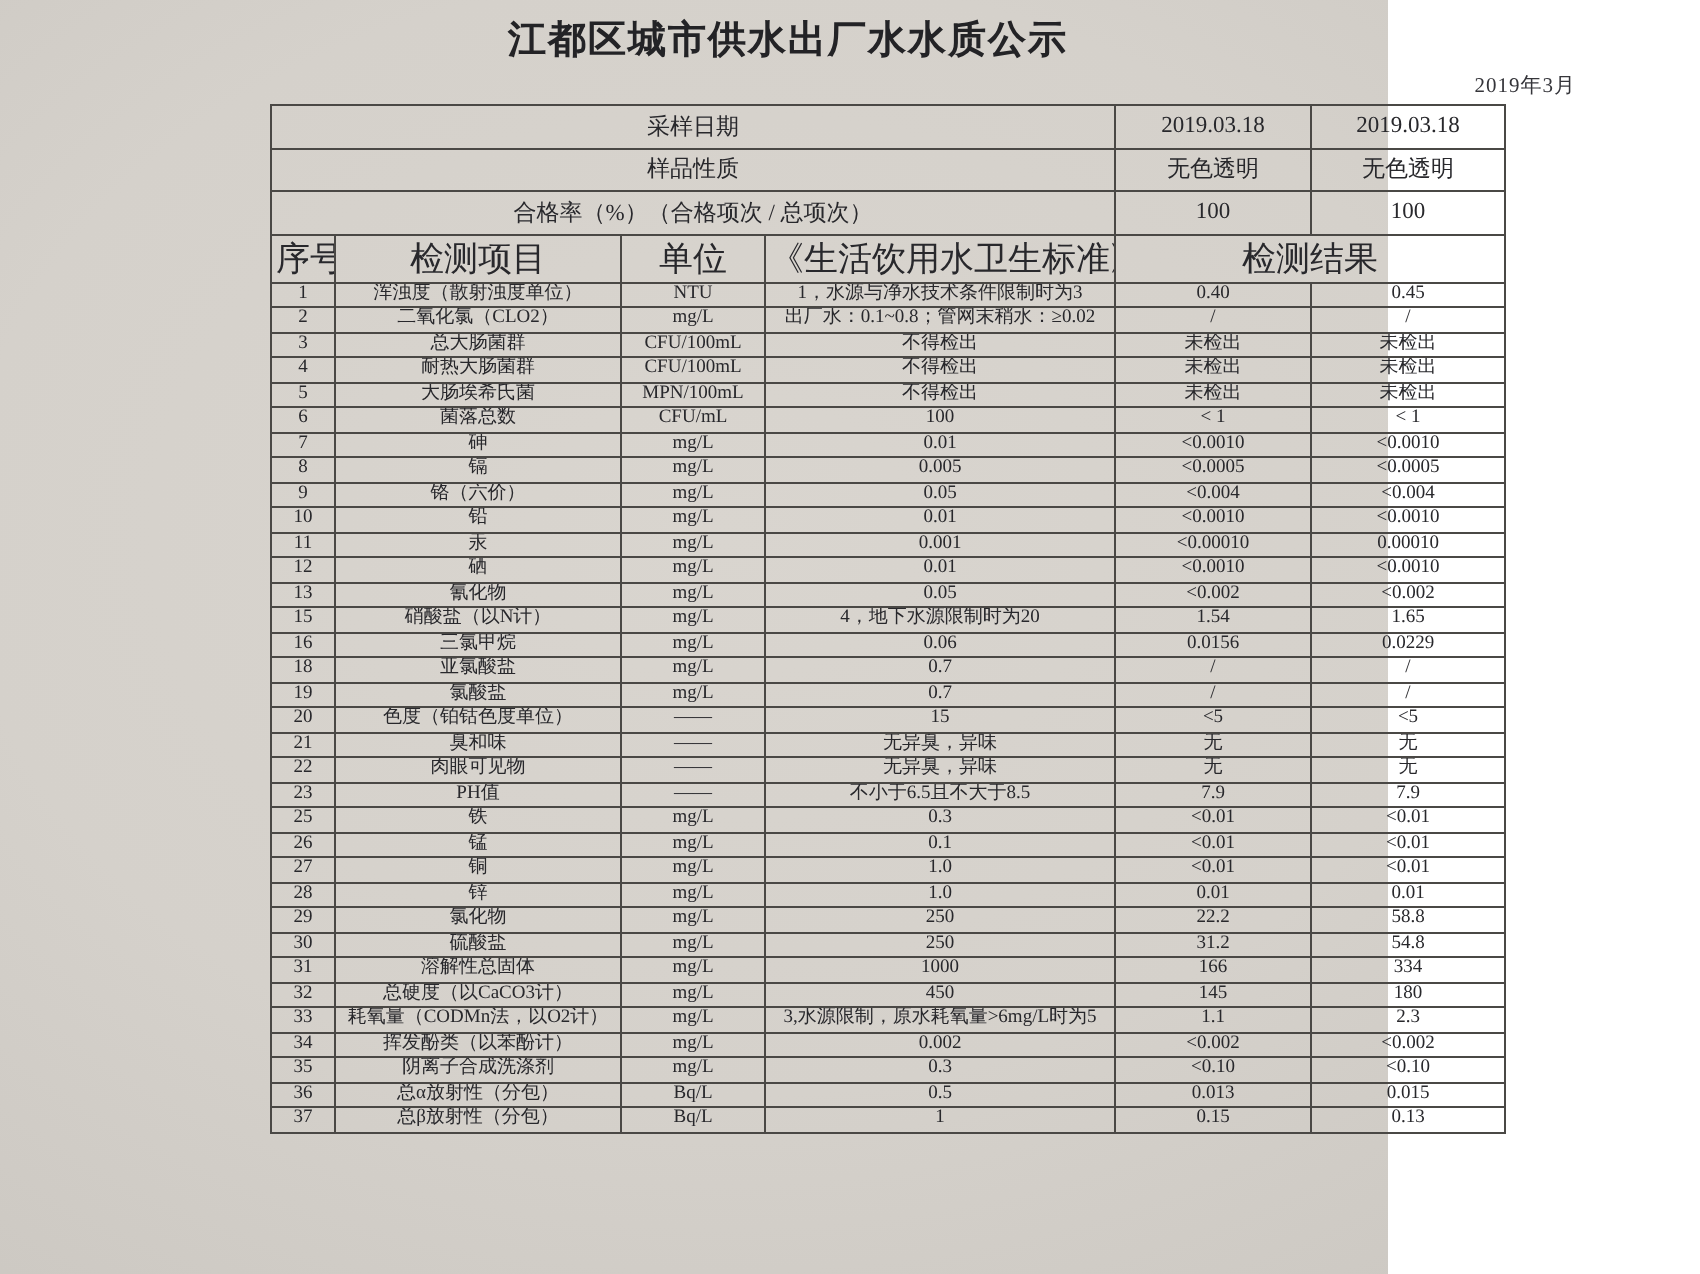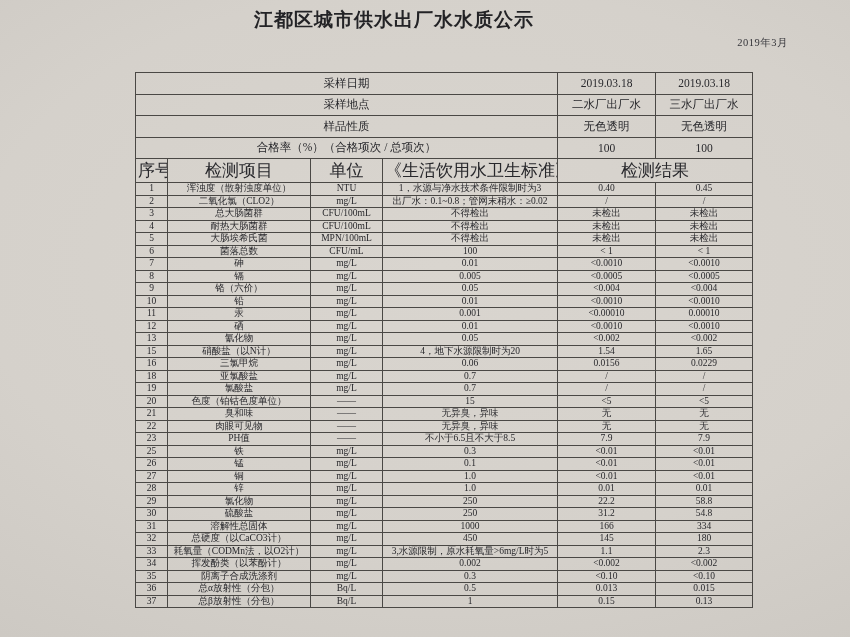--- a/index.html
+++ b/index.html
@@ -2,39 +2,38 @@
 <html><head>
 <meta charset="utf-8">
 <style>
   html,body{margin:0;padding:0;}
   body{
     width:850px;height:637px;overflow:hidden;
     font-family:"Liberation Serif","DejaVu Serif",serif;
     color:#2a2a2d;
   }
   .photo{
-    position:absolute;inset:0;width:850px;height:637px;
+    position:absolute;inset:0;width:694px;height:637px;
     background:
       radial-gradient(130% 105% at 52% 42%,
         #d9d5cf 0%, #d5d1cb 42%, #cdc9c3 68%, #bfbbb5 88%, #aeaaa5 100%);
   }
   .heading{
     position:absolute;left:0;top:7px;width:788px;text-align:center;
   }
   .title{
     font-size:19px;font-weight:bold;letter-spacing:1px;color:#232326;
   }
   .subtitle{
     margin-top:3px;font-size:10.5px;color:#35353a;letter-spacing:.5px;text-align:right;
   }
   table.report{
     position:absolute;left:135px;top:52px;width:617px;
     border-collapse:collapse;table-layout:fixed;
     color:#28282c;
-    margin-top:20px;
   }
   table.report td{
     border:1px solid #4a4845;
     text-align:center;vertical-align:middle;
     white-space:nowrap;overflow:hidden;
     padding:0 2px;
   }
   tr.summary td{height:20.5px;font-size:11.5px;}
   tr.colhead td{height:20px;font-size:17px;}
   tr.data td{height:11.5px;font-size:9.5px;line-height:1;}
@@ -58,25 +57,20 @@
         <col style="width:98px">
         <col style="width:97px">
     </colgroup>
     <tbody id="summary-body">
         <tr class="summary">
           <td colspan="4">采样日期</td>
           <td>2019.03.18</td>
           <td>2019.03.18</td>
         </tr>
         <tr class="summary">
-          <td colspan="4">采样地点</td>
-          <td>二水厂出厂水</td>
-          <td>三水厂出厂水</td>
-        </tr>
-        <tr class="summary">
           <td colspan="4">样品性质</td>
           <td>无色透明</td>
           <td>无色透明</td>
         </tr>
         <tr class="summary">
           <td colspan="4">合格率（%）（合格项次 / 总项次）</td>
           <td>100</td>
           <td>100</td>
         </tr>
       </tbody>

